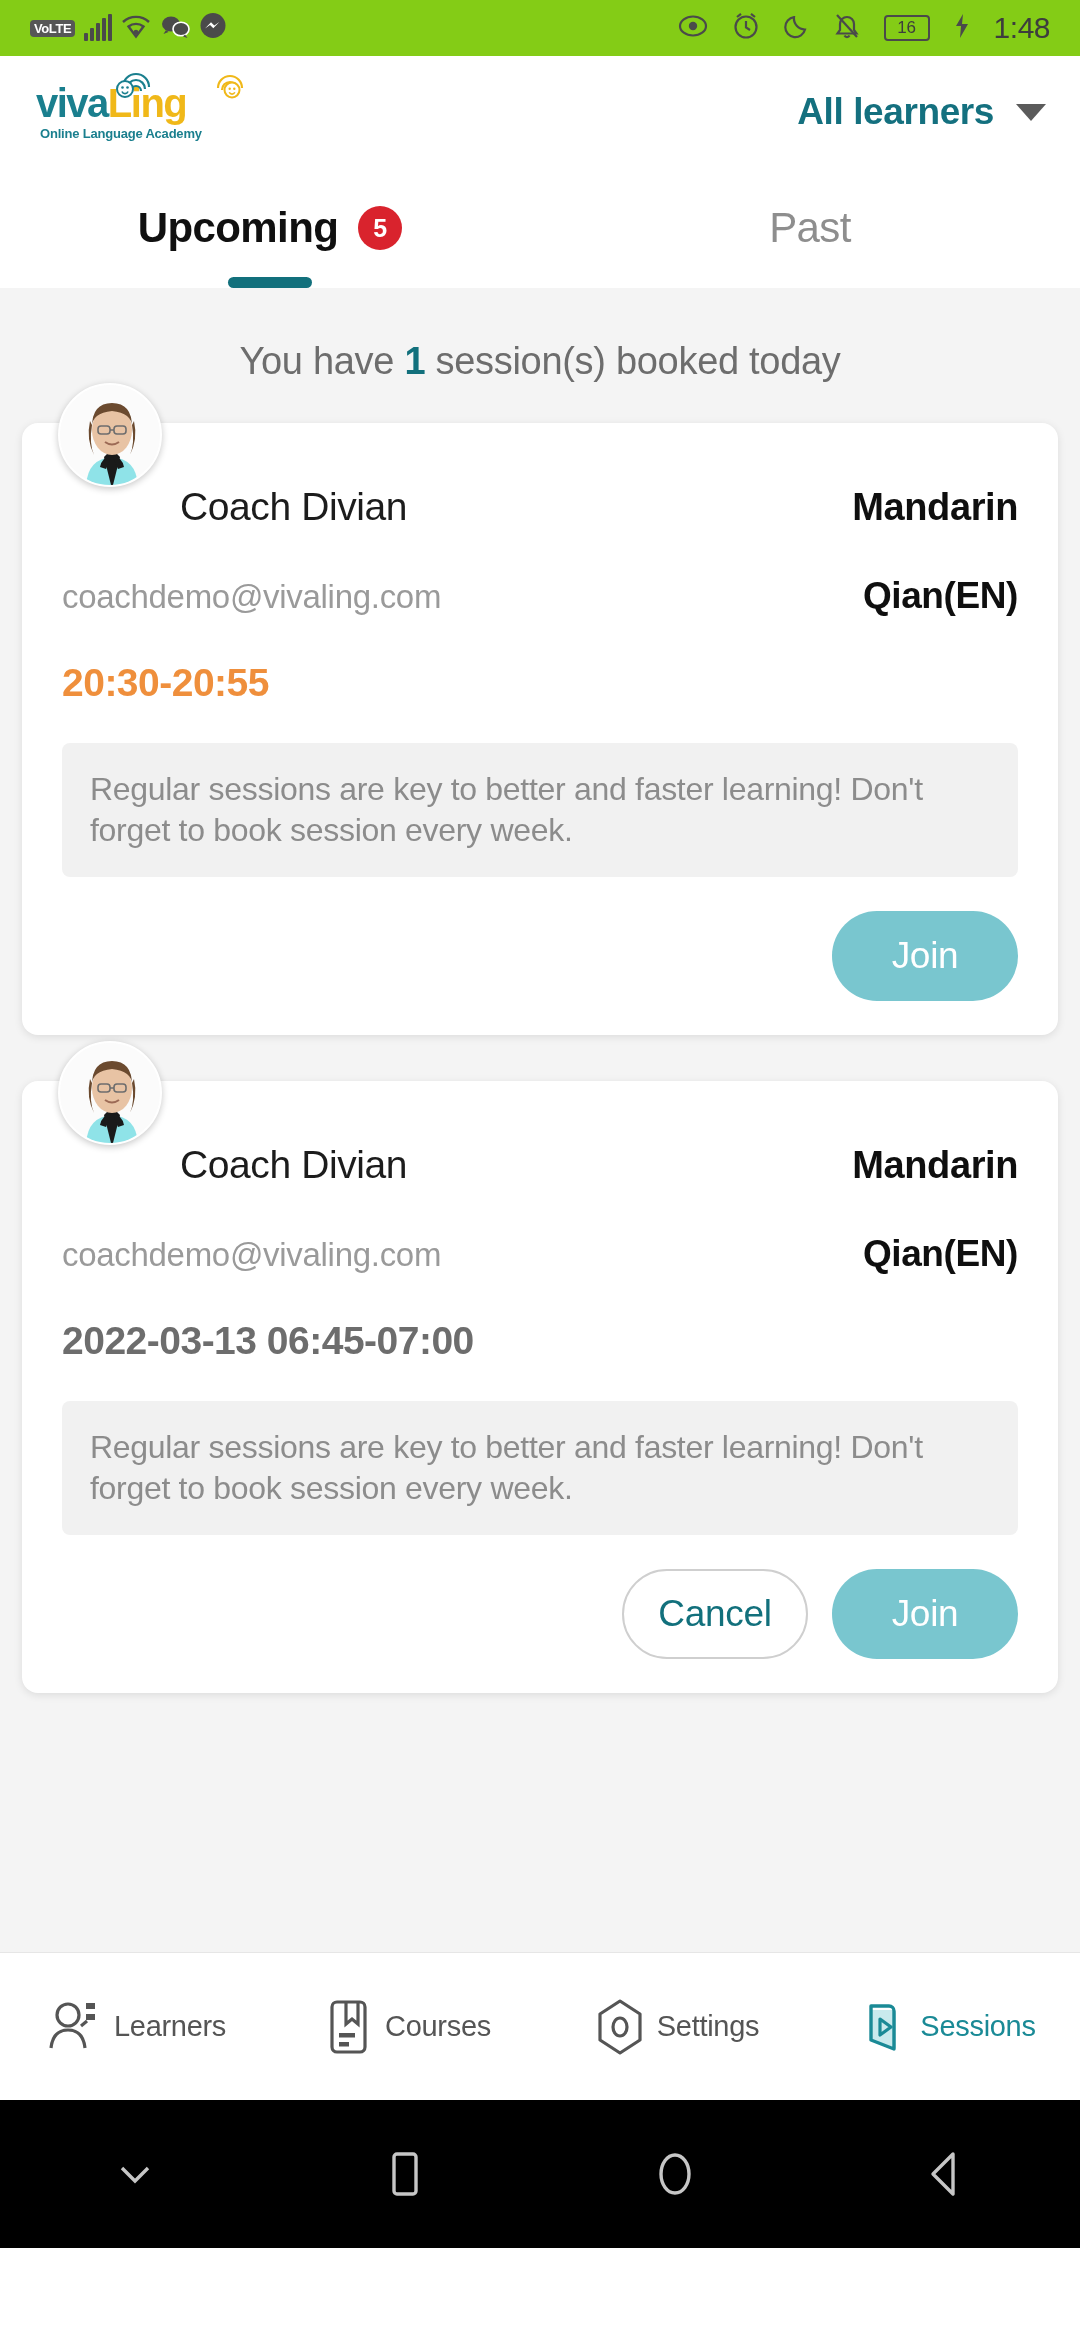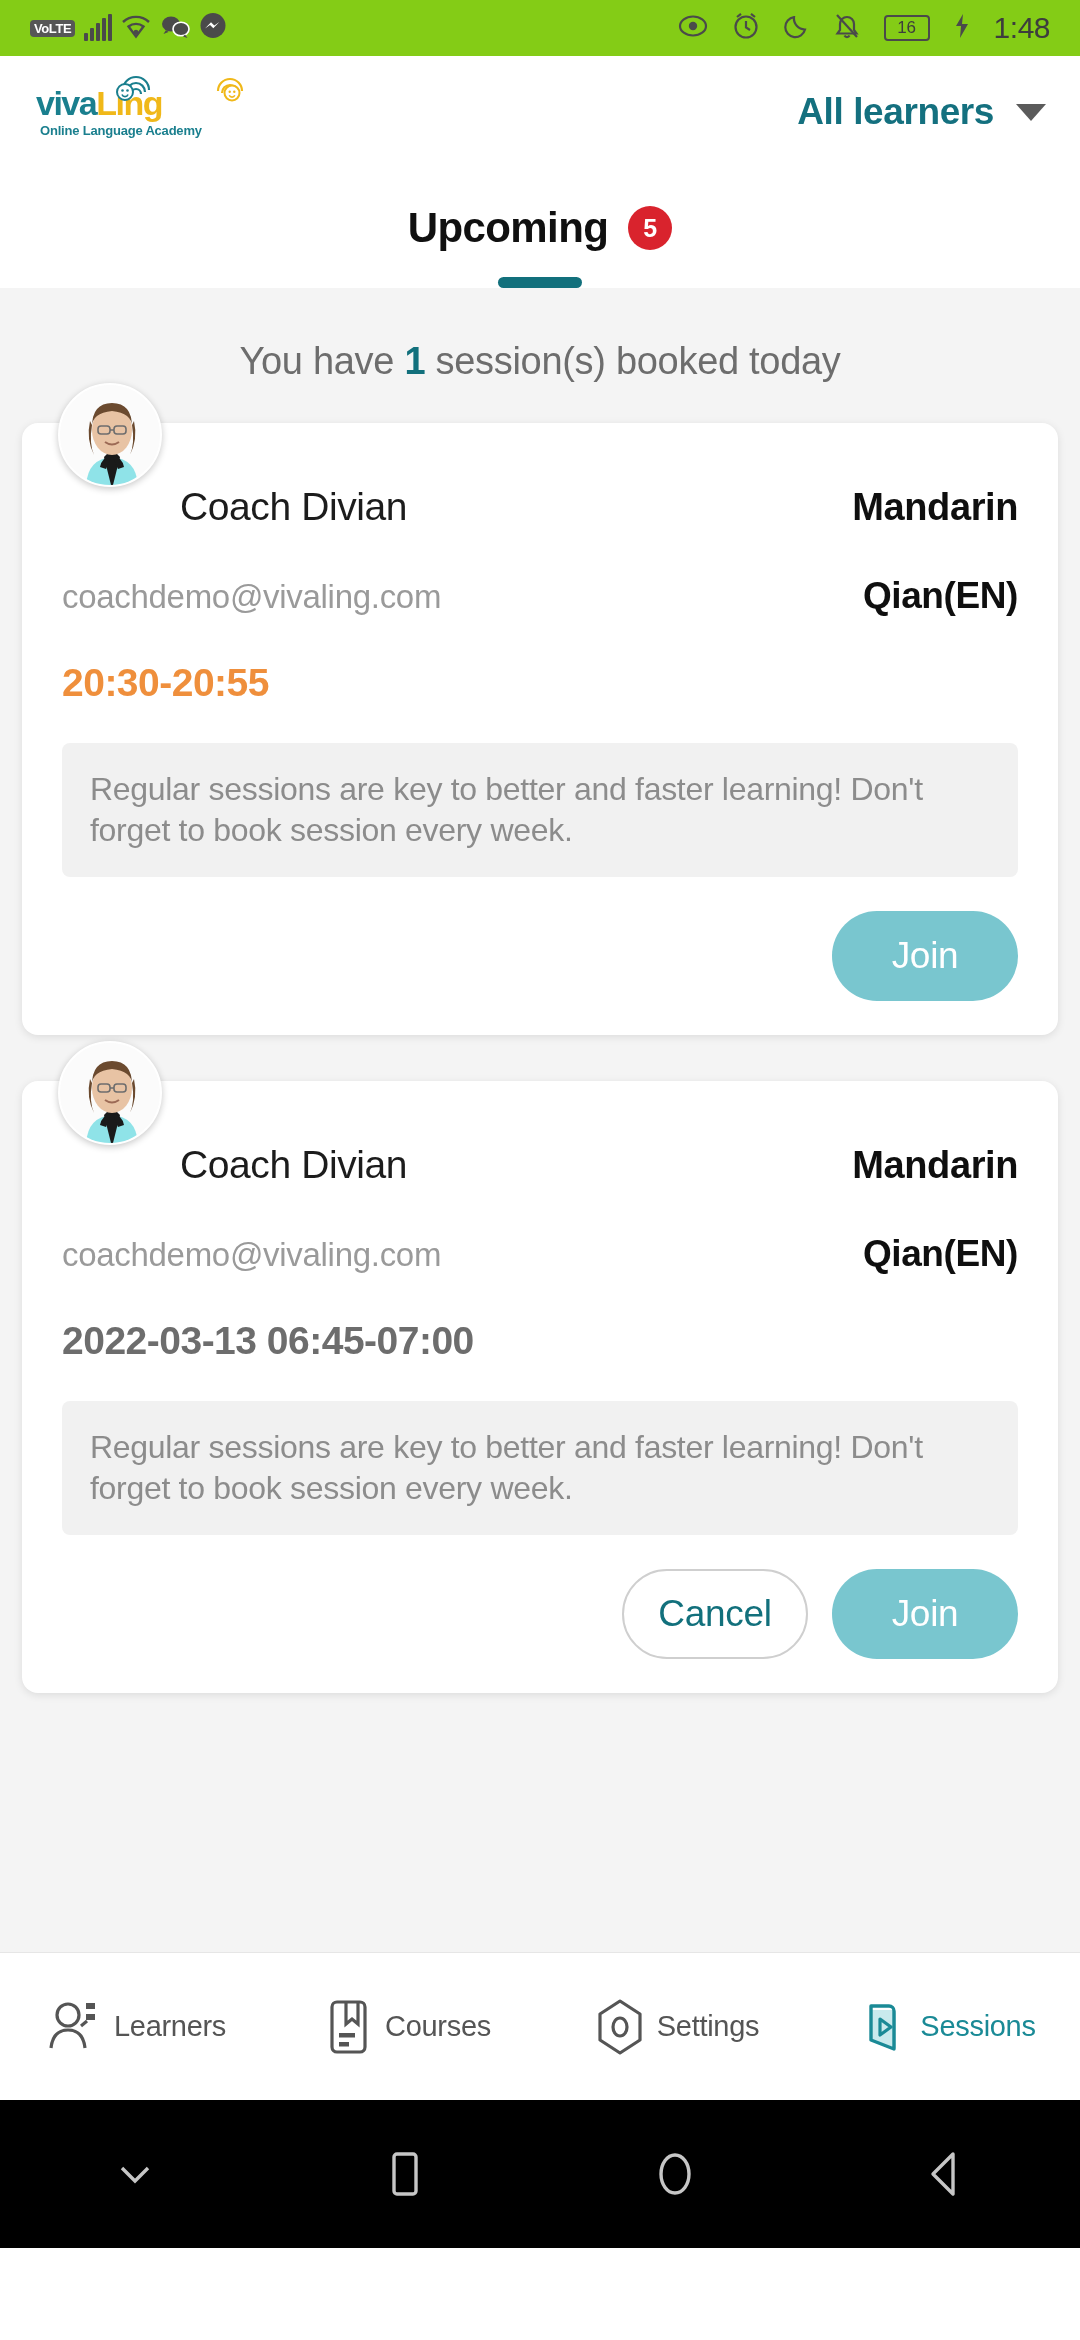--- a/index.html
+++ b/index.html
@@ -31,21 +31,21 @@
   .sigbars { display:flex; align-items:flex-end; gap:2px; height:26px; }
   .sigbars i { display:block; width:4px; background:#4a4a4a; border-radius:1px; }
 
   
   .appbar {
     height:112px; display:flex; align-items:center; padding:0 34px 0 36px;
     background:#ffffff;
   }
   .logo-wrap { position:relative; }
   .logo-text {
-    font-size:34px; font-weight:bold; letter-spacing:-1.5px; line-height:1;
+    font-size:40px; font-weight:bold; letter-spacing:-1.5px; line-height:1;
   }
   .logo-viva { color:#1a7f8e; }
   .logo-ling { color:#f0b819; }
   .logo-tag {
     color:#1a7f8e; font-size:13px; font-weight:bold; letter-spacing:-0.2px;
     margin-top:3px; padding-left:4px;
   }
   .face { position:absolute; }
   .face svg { display:block; }
   .learners-sel { margin-left:auto; display:flex; align-items:center; gap:22px; }
@@ -235,20 +235,23 @@
       <span class="lbl">All learners</span>
       <span class="caret"></span>
     </div>
   </div>
 
   <div class="tabs">
     <div class="tab active">
       <span class="t-lbl">Upcoming</span>
       <span class="badge">5</span>
       <span class="tab-underline"></span>
+    </div>
+    <div class="tab inactive">
+      <span class="t-lbl">Past</span>
     </div>
   </div>
 
   <div class="content">
 
     <div class="booked">
       <span>You have </span><b>1</b><span> session(s) booked today</span>
     </div>
 
     <div class="card">

